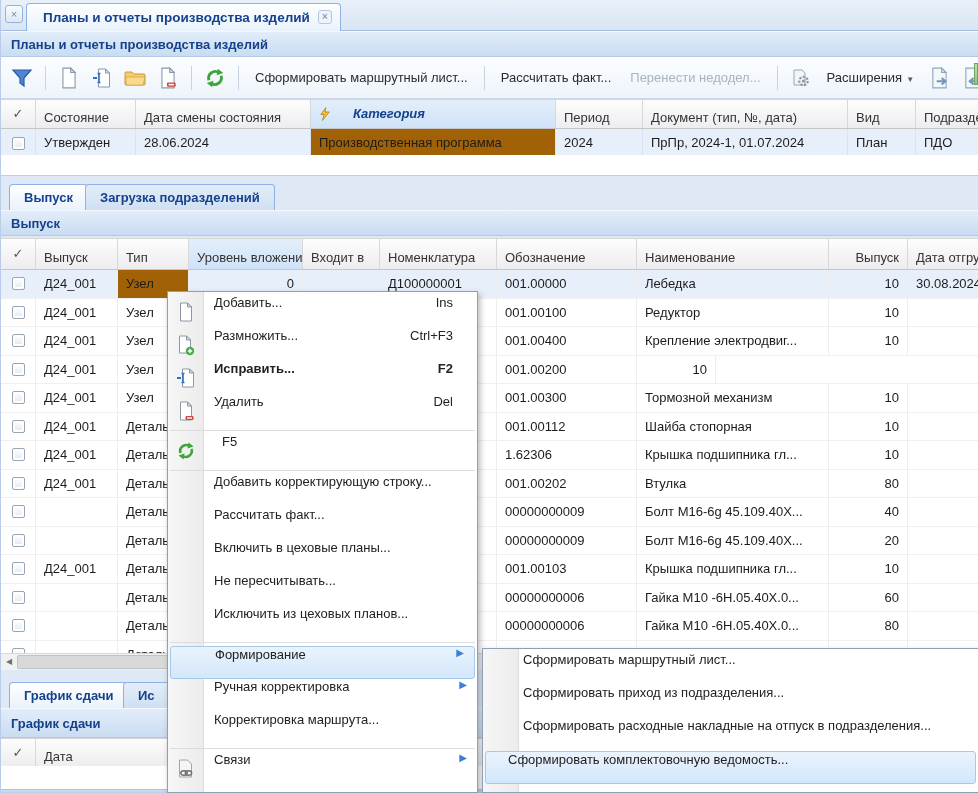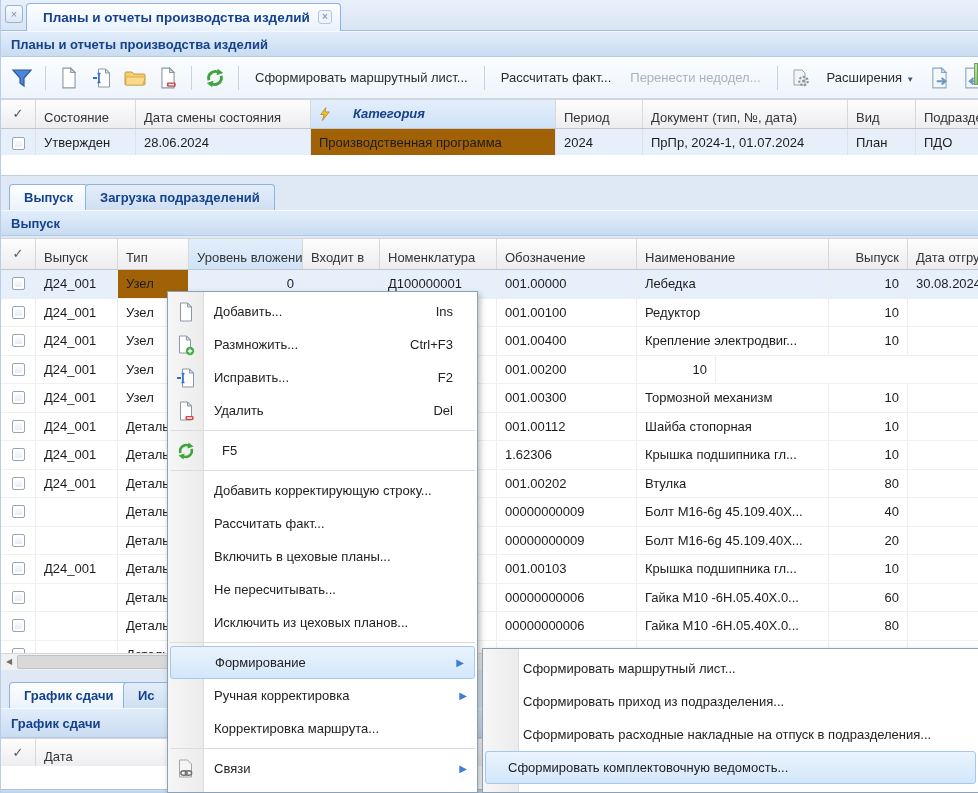--- a/index.html
+++ b/index.html
@@ -68,25 +68,25 @@
   .hs-thumb{position:absolute;left:16px;top:1px;width:455px;height:14px;background:#d9d9d9;border:1px solid #c2c2c2;border-radius:2px;cursor:pointer}
 
   .gap{position:absolute;left:0;width:978px;background:#dfe9f5}
   .bottom-strip{position:absolute;left:0;top:789px;width:978px;height:4px;background:linear-gradient(#cfdff2,#b9cfe9);border-top:1px solid #a9c2e2}
 
   
   .menu{position:absolute;background:#fff;border:1px solid #8ea0b5;box-shadow:2px 3px 6px rgba(50,50,50,.35);overflow:hidden;padding-top:3px}
   .menu .gutter{position:absolute;left:0;top:0;bottom:0;width:36px;background:linear-gradient(to right,#f6f6f6,#ececec);border-right:1px solid #dcdcdc}
   .ctx{left:166px;top:291px;width:311px;height:502px;z-index:40}
   .sub{left:481px;top:648px;width:497px;height:145px;z-index:50}
-  .mi{position:relative;height:33px;display:flex;align-items:center;padding:0 10px 0 46px;cursor:pointer;z-index:1}
+  .mi{position:relative;height:33px;display:flex;padding:0 10px 0 46px;cursor:pointer;z-index:1}
   .sub .mi{padding-left:40px}
   .mi-label{font-size:13px;color:#222;flex:1;white-space:nowrap;overflow:hidden}
   .mi-sc{font-size:13px;color:#222;margin:0 14px 0 8px;white-space:nowrap}
-  .mi.bold .mi-label,.mi.bold .mi-sc{font-weight:normal}
+  .mi.bold .mi-label,.mi.bold .mi-sc{font-weight:bold}
   .mi.hl{margin:0 2px;padding-left:44px;background:linear-gradient(#eaf3fd,#d3e7fb);border:1px solid #a8c8ea;border-radius:3px}
   .sub .mi.hl{padding-left:22px}
   .mi-arrow{font-size:10px;color:#3f7ed8;margin-left:4px}
   .menu-sep{position:relative;z-index:1;height:1px;background:#dcdcdc;margin:3px 2px}
   .mi-ic{position:absolute;left:7px;top:6px;width:22px;height:22px;display:flex;align-items:center;justify-content:center}
 
   .icon-svg{display:block}
 </style>
 </head>
 <body>

